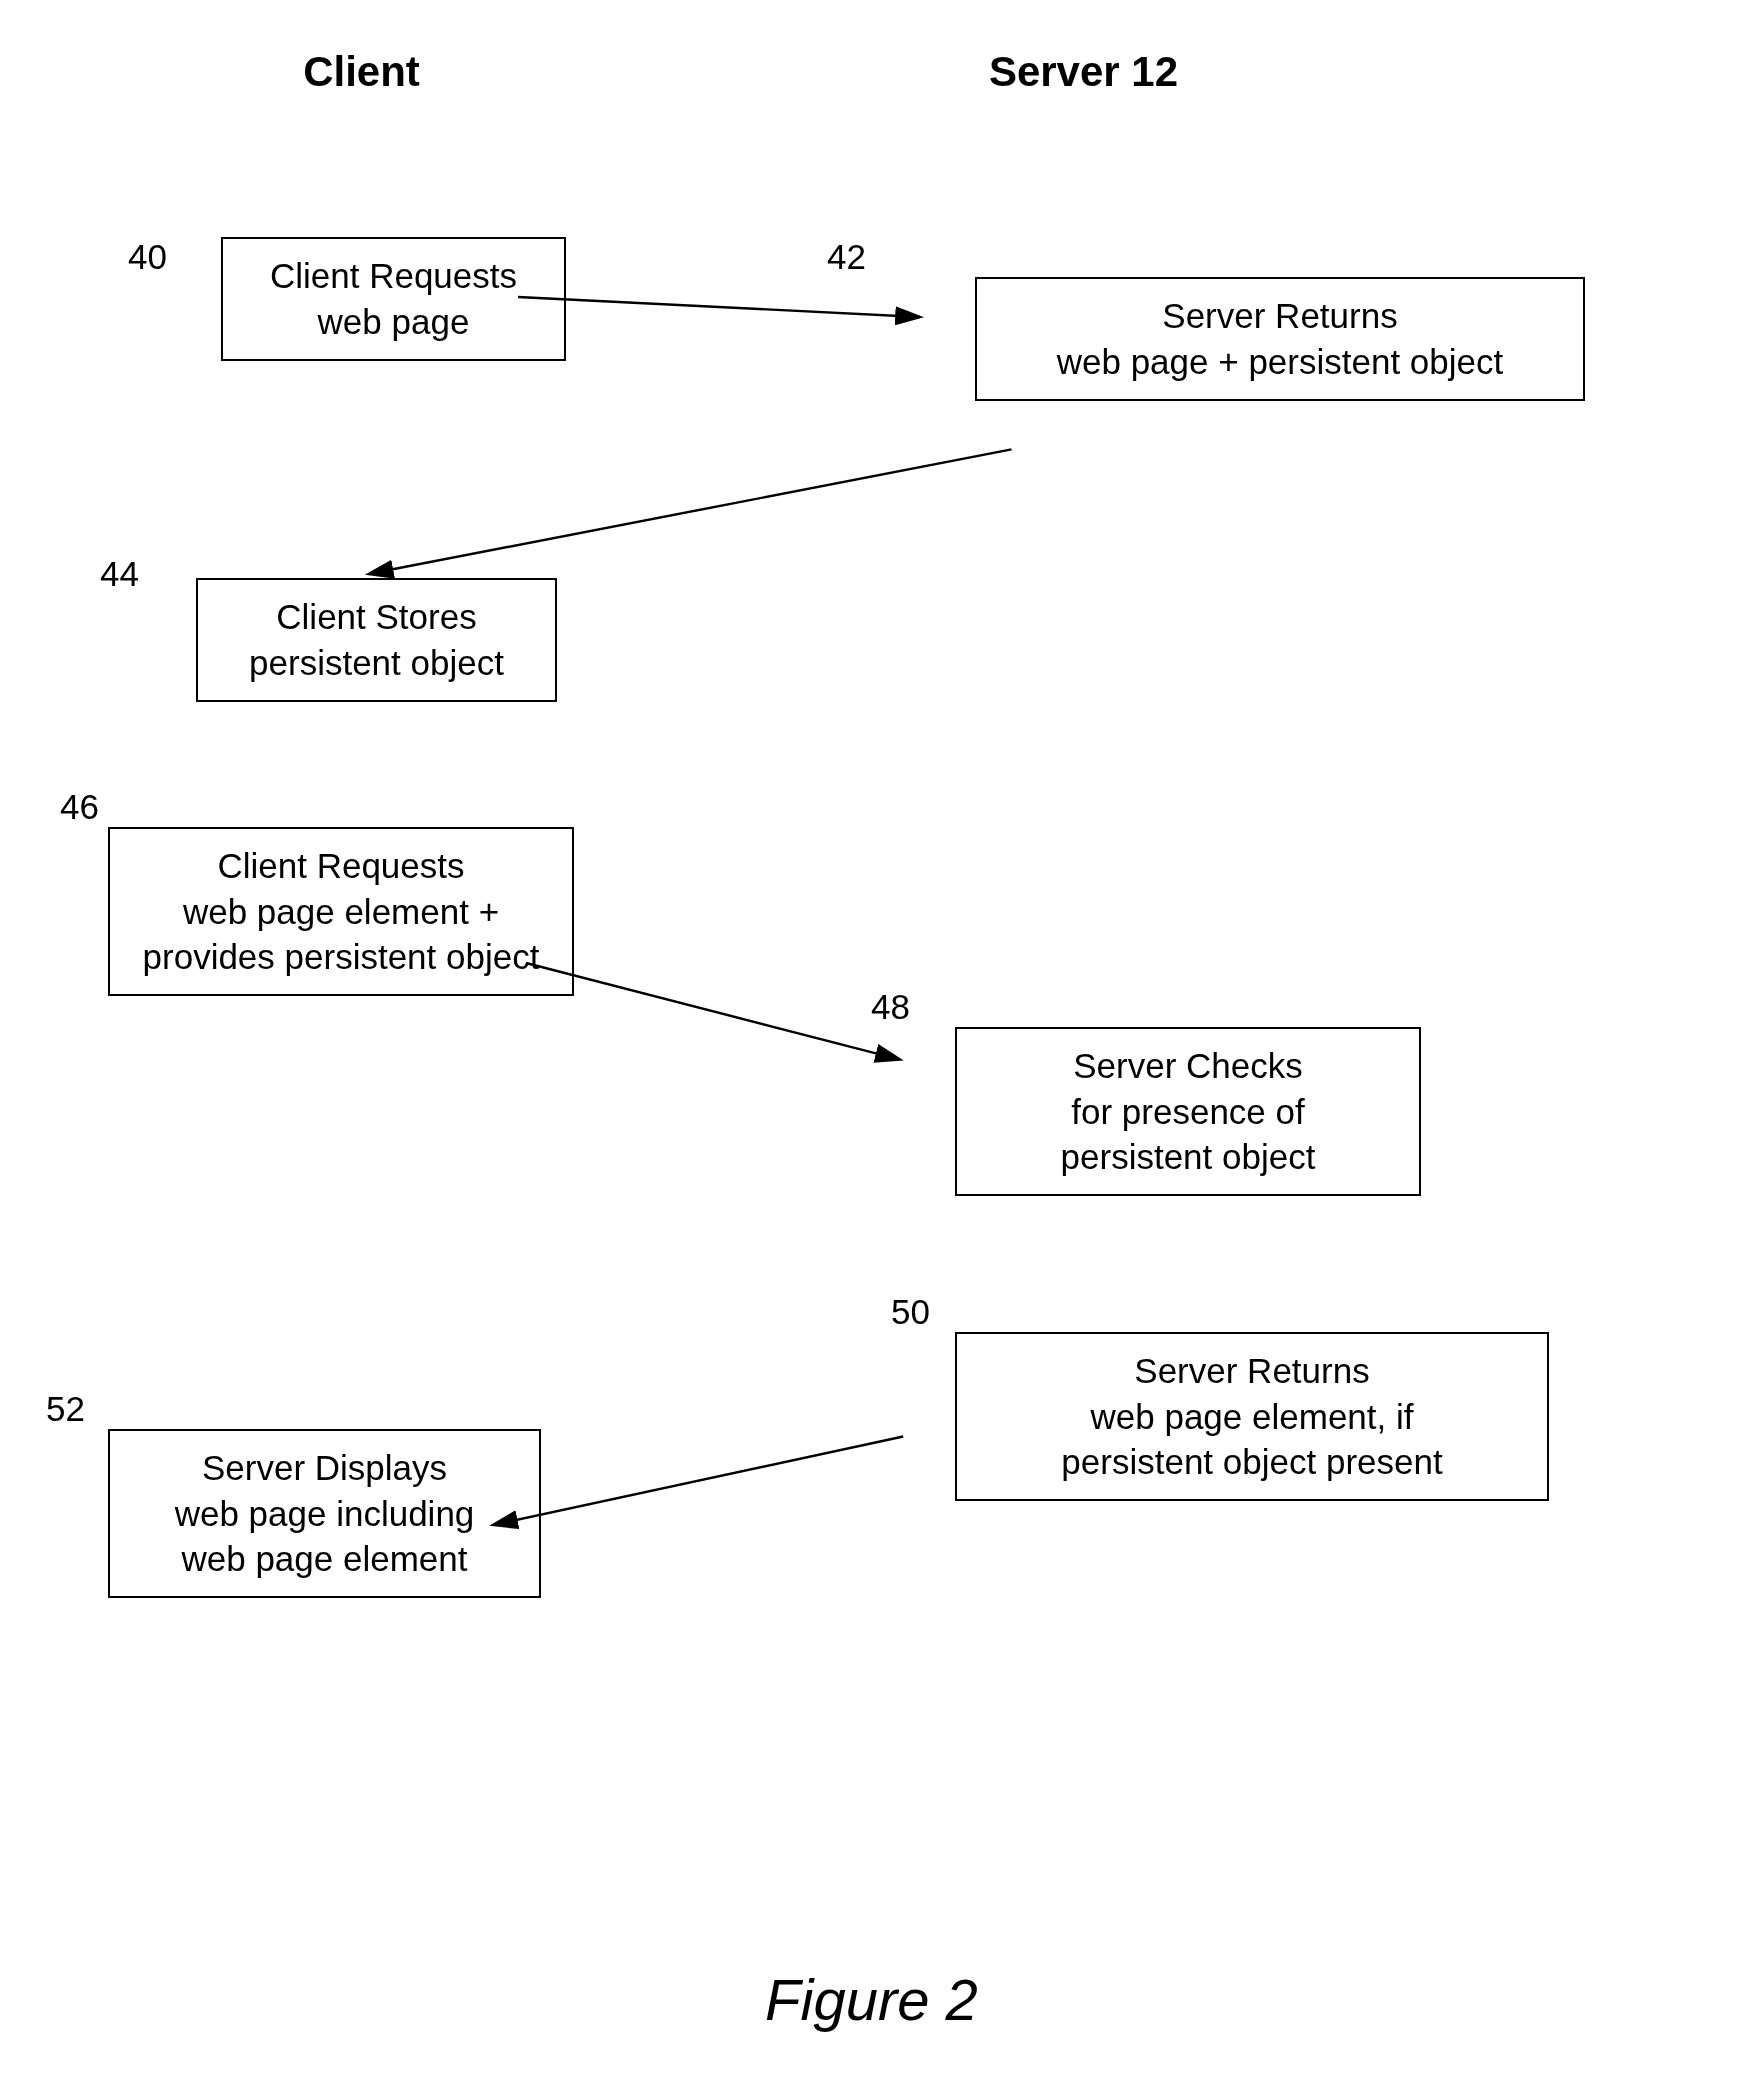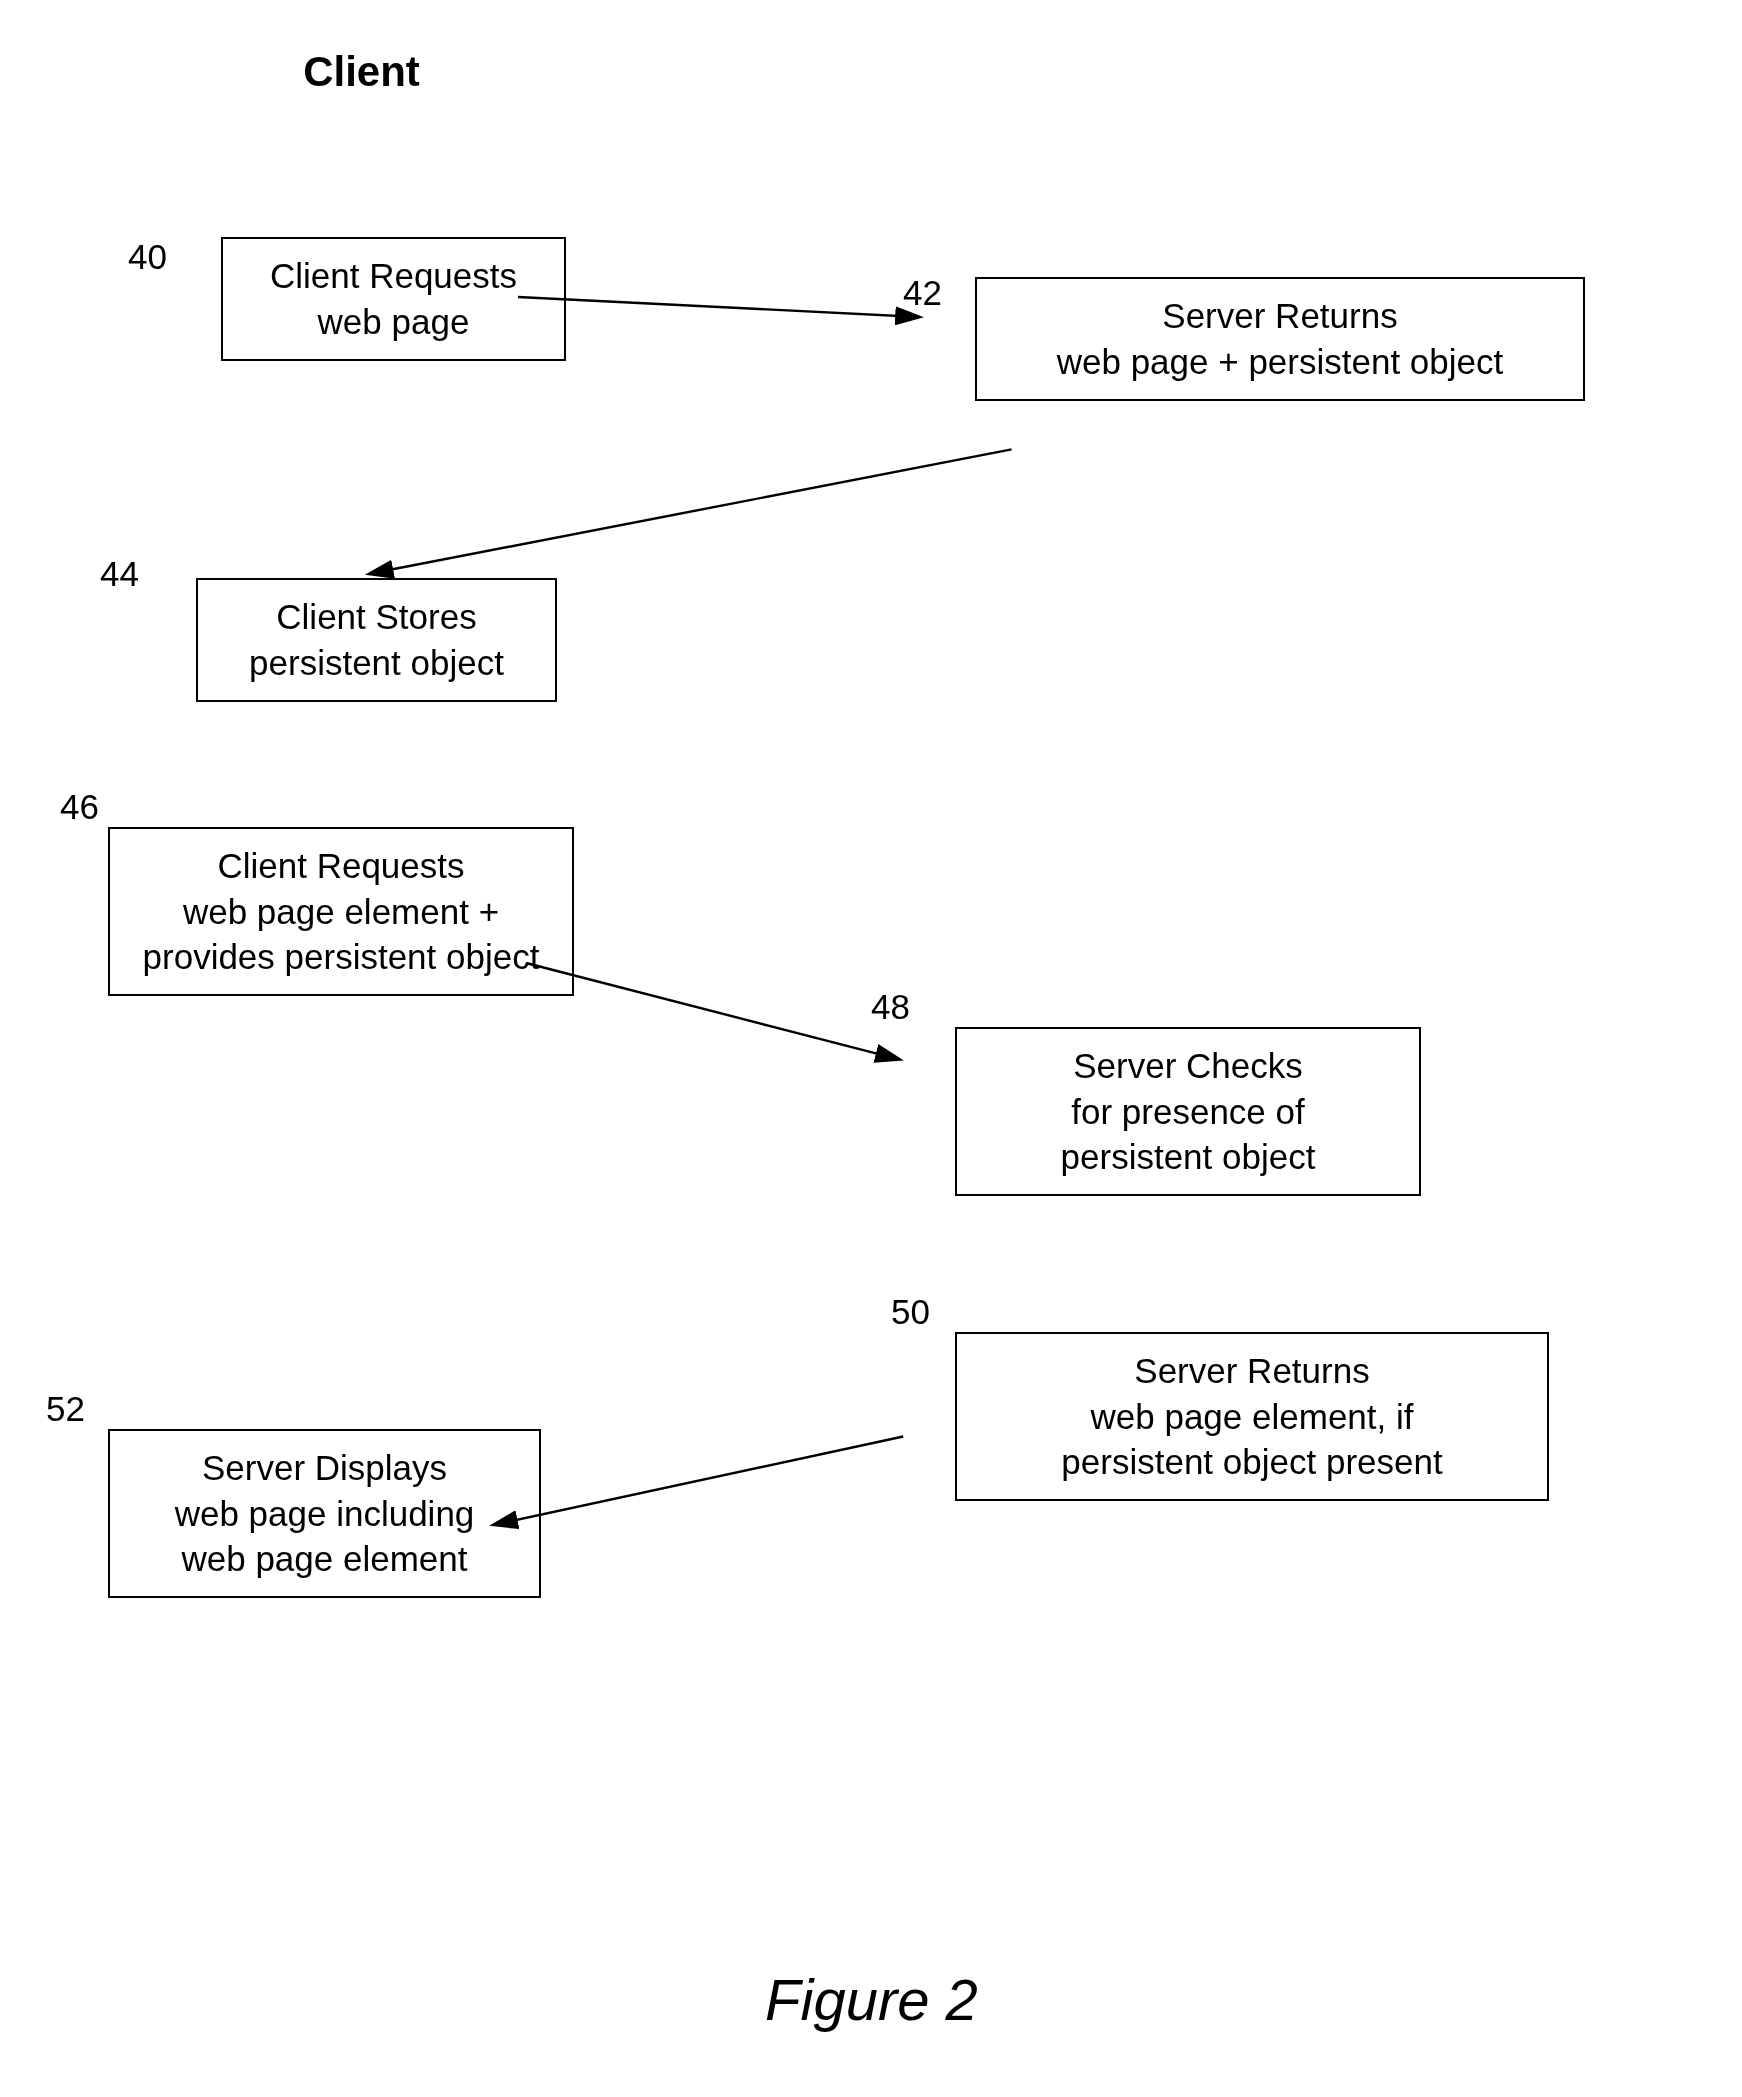--- a/index.html
+++ b/index.html
@@ -75,28 +75,29 @@
       white-space: nowrap;
     }
   </style>
 </head>
 <body>
 
 <div class="diagram-container">
 
   <div class="column-header" id="header-client">Client</div>
 
+  <div class="column-header" id="header-server">Server 12</div>
 
   <span class="step-number" style="top: 237px; left: 128px;">40</span>
   <div class="flow-box" style="top: 237px; left: 173px; width: 345px;">
     <span style="white-space: pre-line;">Client Requests
 web page</span>
   </div>
 
-  <span class="step-number" style="top: 237px; left: 903px; margin-top: 36px;">42</span>
+  <span class="step-number" style="top: 237px; left: 827px;">42</span>
   <div class="flow-box" style="top: 277px; left: 927px; width: 610px;">
     <span style="white-space: pre-line;">Server Returns
 web page + persistent object</span>
   </div>
 
   <span class="step-number" style="top: 554px; left: 100px;">44</span>
   <div class="flow-box" style="top: 578px; left: 148px; width: 361px;">
     <span style="white-space: pre-line;">Client Stores
 persistent object</span>
   </div>

